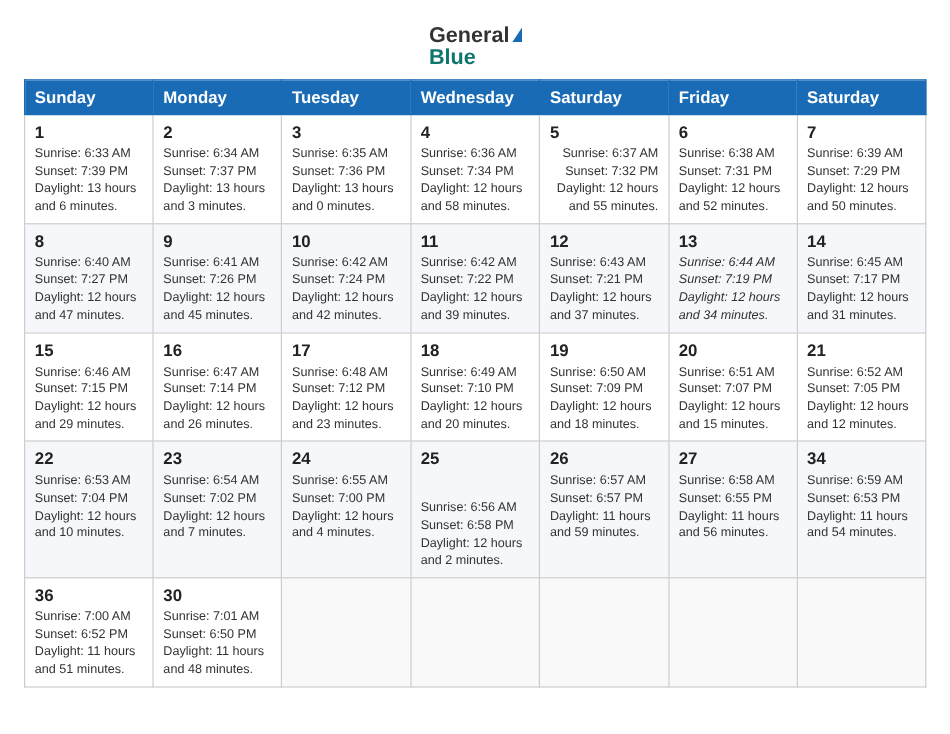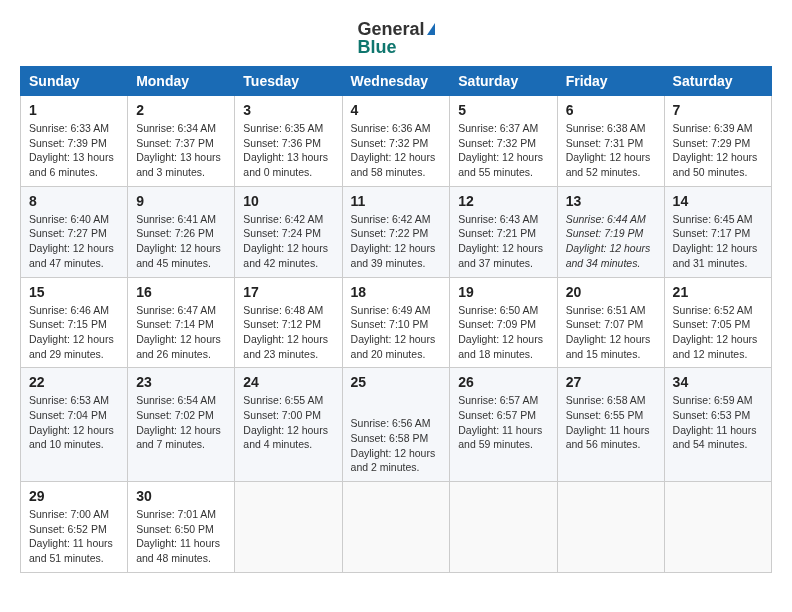--- a/index.html
+++ b/index.html
@@ -144,27 +144,27 @@
         <td>
           <span class="day-num">3</span>
           <div class="cell-text" style="white-space: pre-line;">Sunrise: 6:35 AM
 Sunset: 7:36 PM
 Daylight: 13 hours
 and 0 minutes.</div>
         </td>
         <td>
           <span class="day-num">4</span>
           <div class="cell-text" style="white-space: pre-line;">Sunrise: 6:36 AM
-Sunset: 7:32 PM
+Sunset: 7:34 PM
 Daylight: 12 hours
 and 58 minutes.</div>
         </td>
         <td>
           <span class="day-num">5</span>
-          <div class="cell-text" style="white-space: pre-line;">Sunrise: 6:37 AM
+          <div class="cell-text" style="white-space: pre-line; text-align: right;">Sunrise: 6:37 AM
 Sunset: 7:32 PM
 Daylight: 12 hours
 and 55 minutes.</div>
         </td>
         <td>
           <span class="day-num">6</span>
           <div class="cell-text" style="white-space: pre-line;">Sunrise: 6:38 AM
 Sunset: 7:31 PM
 Daylight: 12 hours
 and 52 minutes.</div>
@@ -325,21 +325,21 @@
         <td>
           <span class="day-num">34</span>
           <div class="cell-text" style="white-space: pre-line;">Sunrise: 6:59 AM
 Sunset: 6:53 PM
 Daylight: 11 hours
 and 54 minutes.</div>
         </td>
       </tr>
       <tr>
         <td>
-          <span class="day-num">29</span>
+          <span class="day-num">36</span>
           <div class="cell-text" style="white-space: pre-line;">Sunrise: 7:00 AM
 Sunset: 6:52 PM
 Daylight: 11 hours
 and 51 minutes.</div>
         </td>
         <td>
           <span class="day-num">30</span>
           <div class="cell-text" style="white-space: pre-line;">Sunrise: 7:01 AM
 Sunset: 6:50 PM
 Daylight: 11 hours

